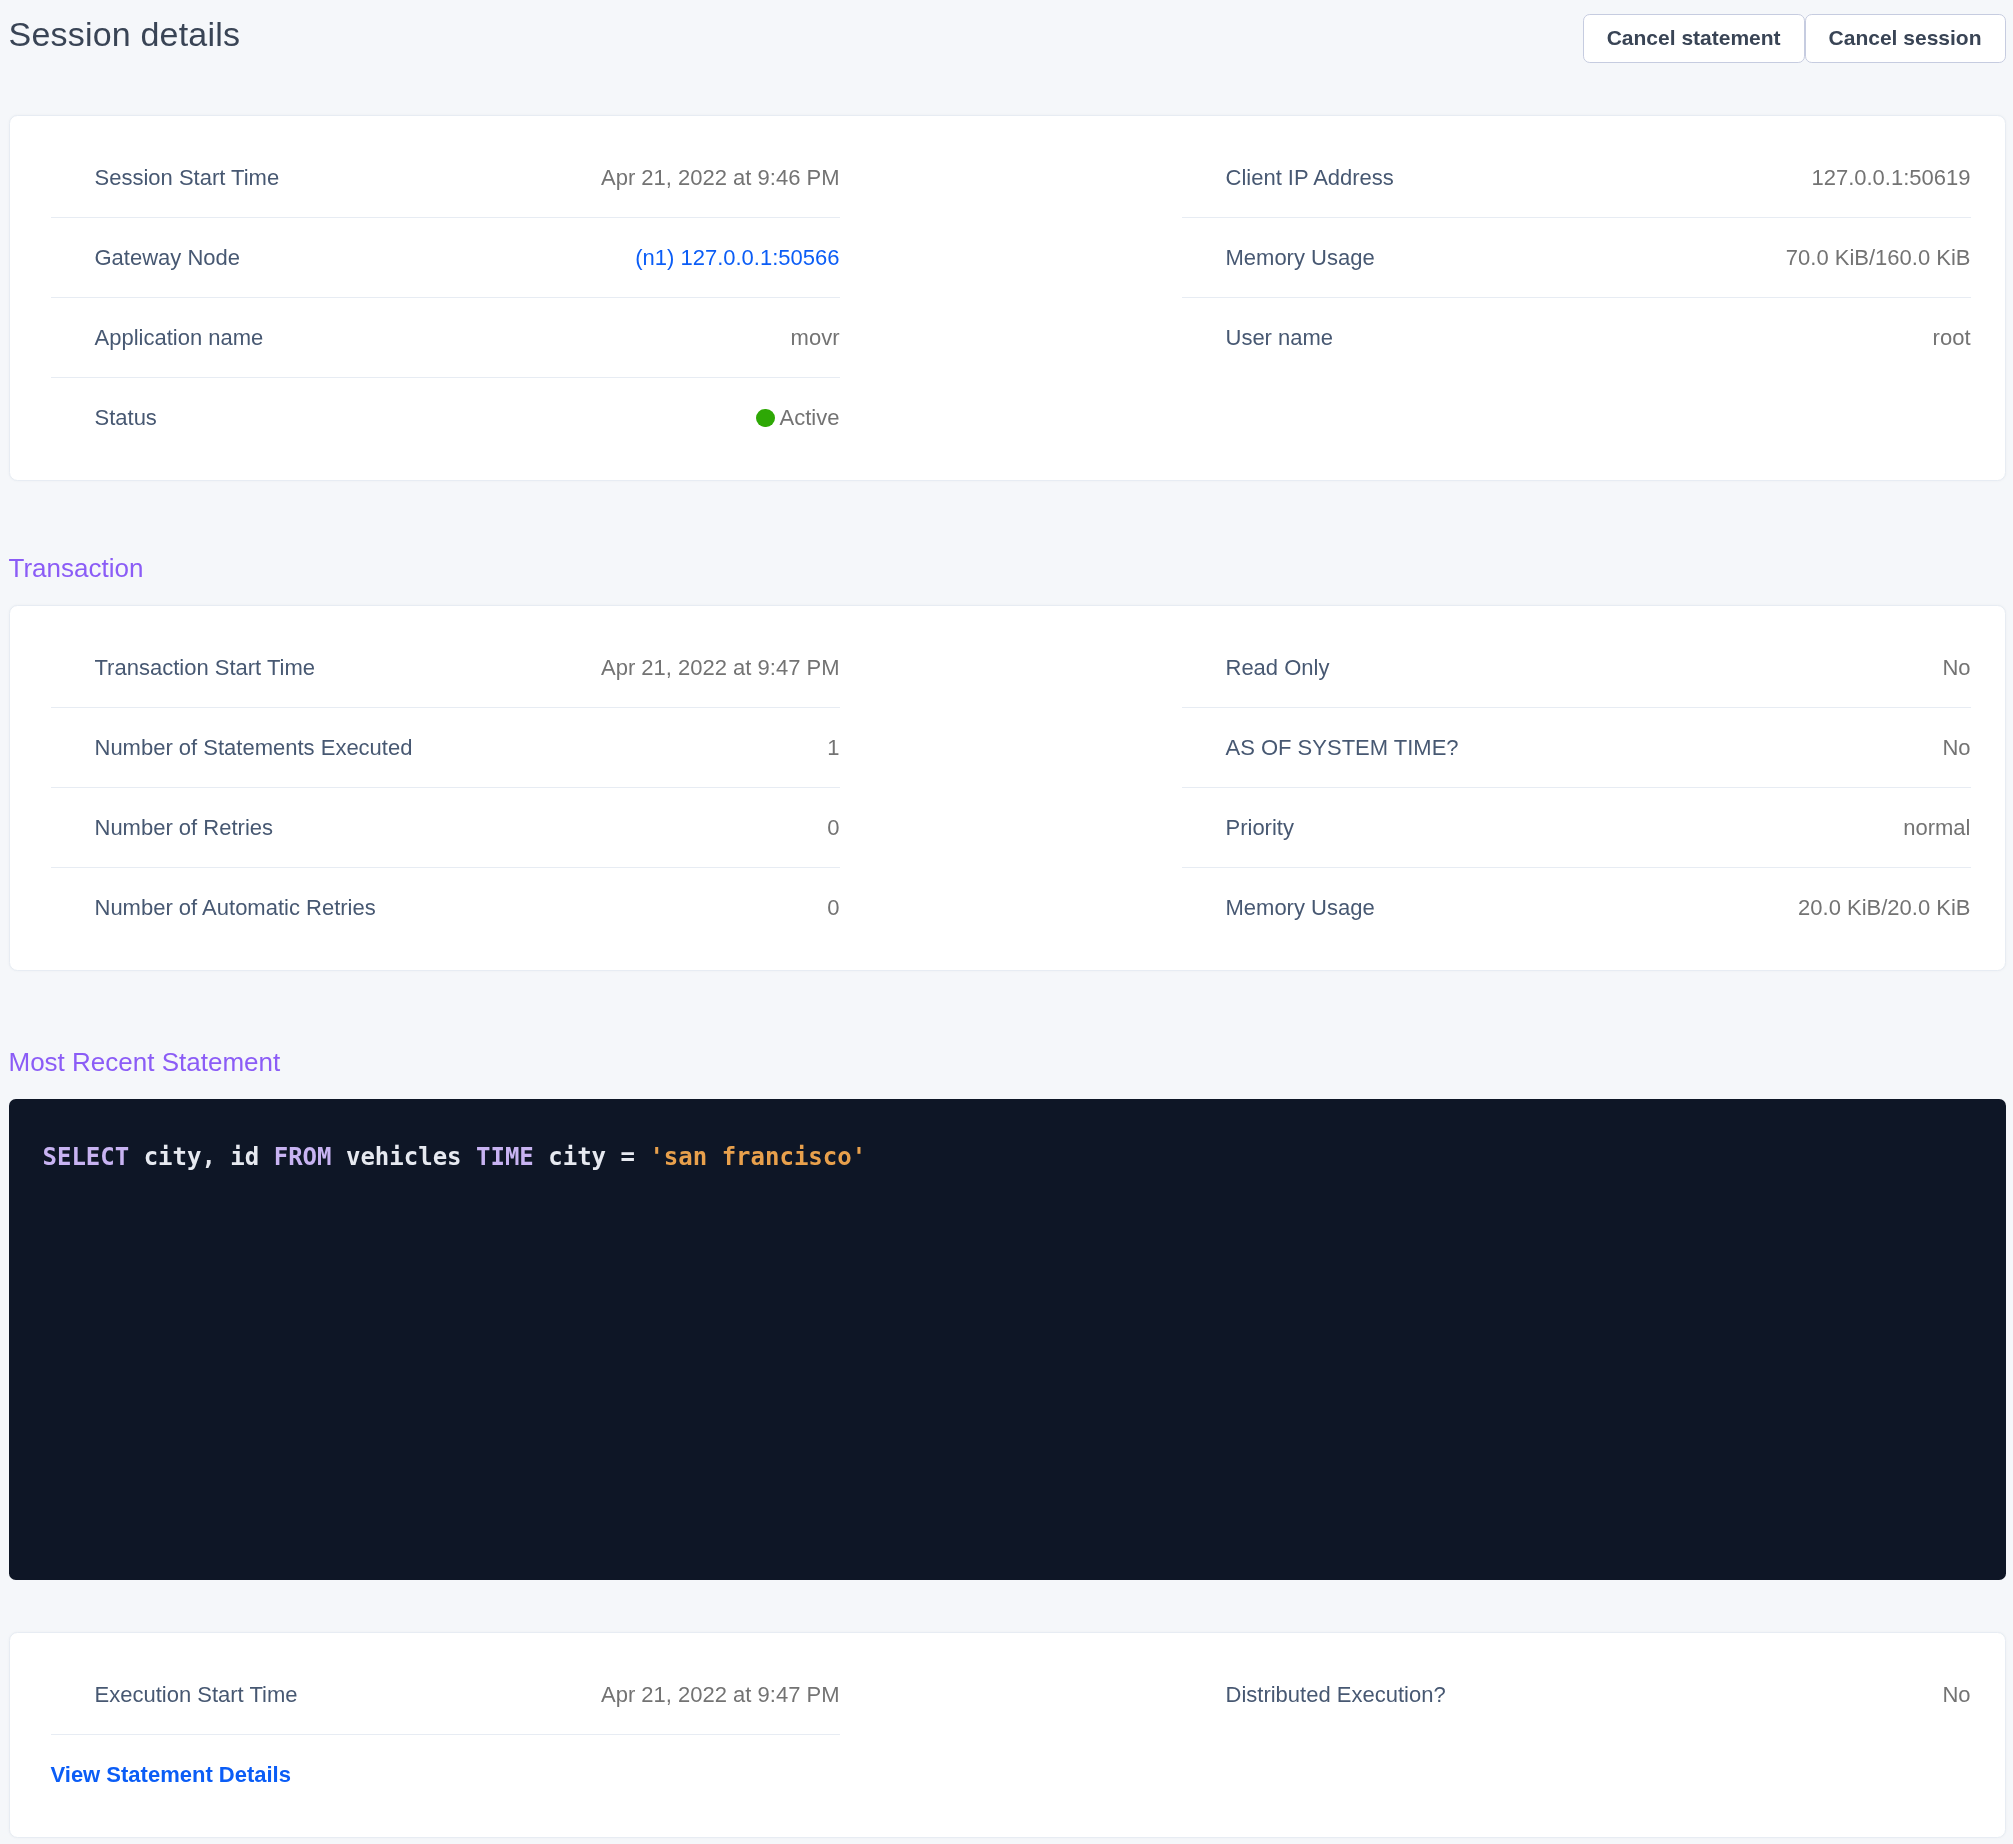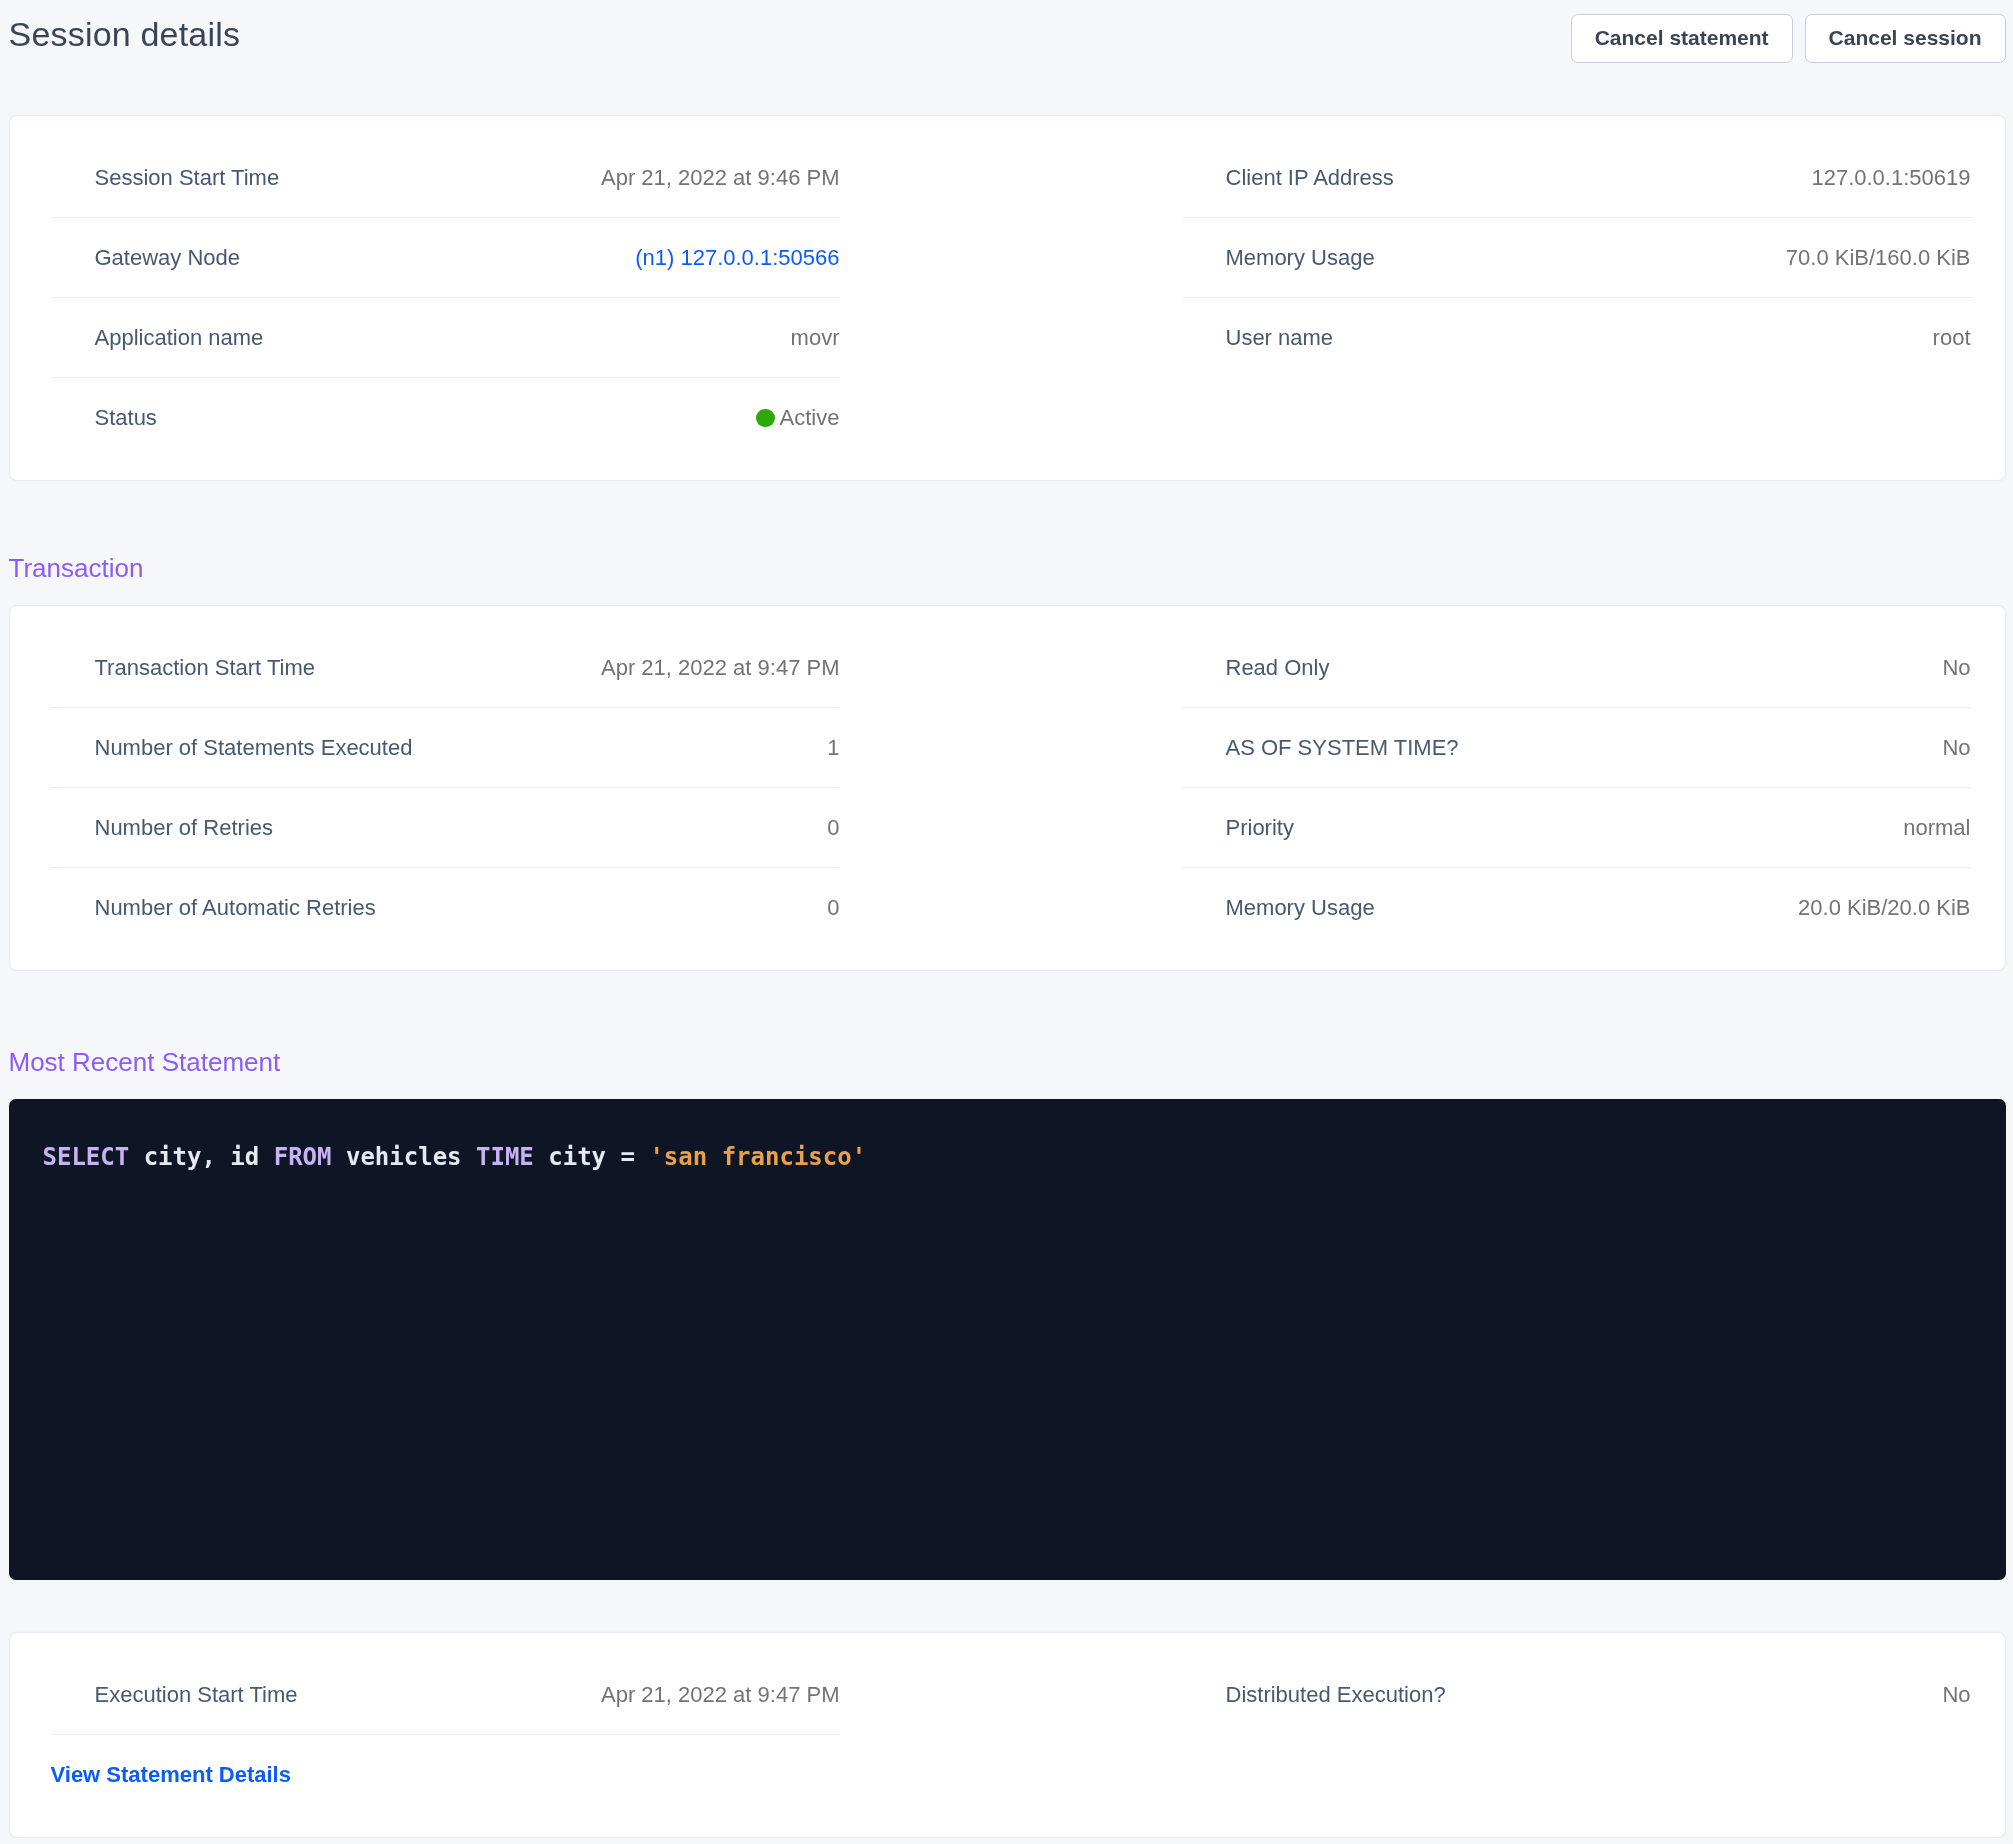--- a/index.html
+++ b/index.html
@@ -14,21 +14,21 @@
 
   
   .header {
     display: flex; justify-content: space-between; align-items: flex-start;
     padding-top: 13.6px; margin-bottom: 33px; height: 82px;
   }
   .page-title {
     font-size: 34px; line-height: 41px; font-weight: 500; color: #394455;
     letter-spacing: 0.2px;
   }
-  .header-buttons { display: flex; gap: 12px; }
+  .header-buttons { display: flex; }
   .btn {
     height: 49px; padding: 0 23px;
     background: #ffffff;
     border: 1.7px solid #c6cce0;
     border-radius: 6.8px;
     font-family: "Liberation Sans", sans-serif;
     font-size: 21px; font-weight: 700; color: #394455;
     cursor: pointer; white-space: nowrap;
   }
 

